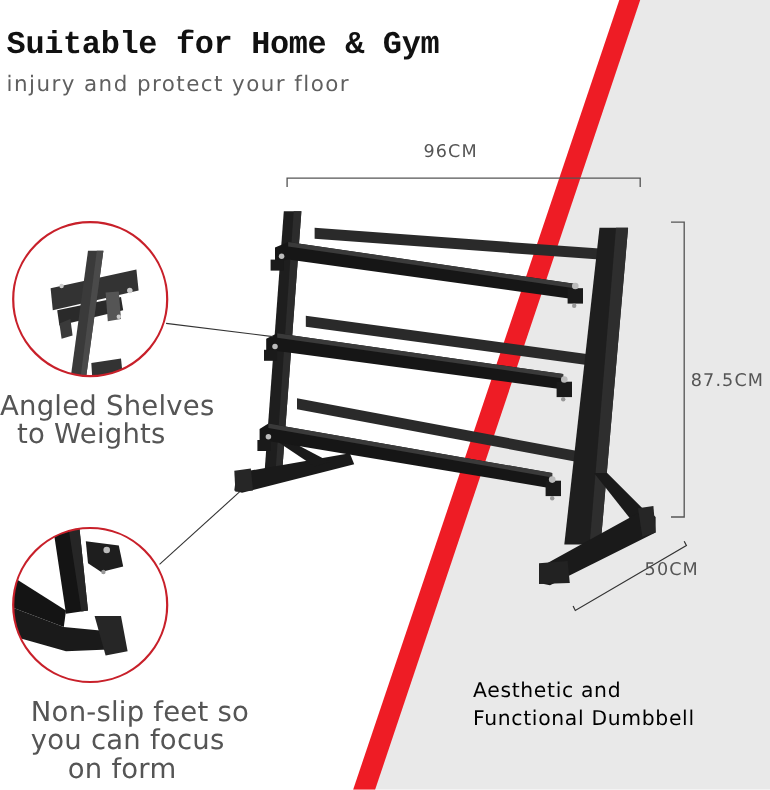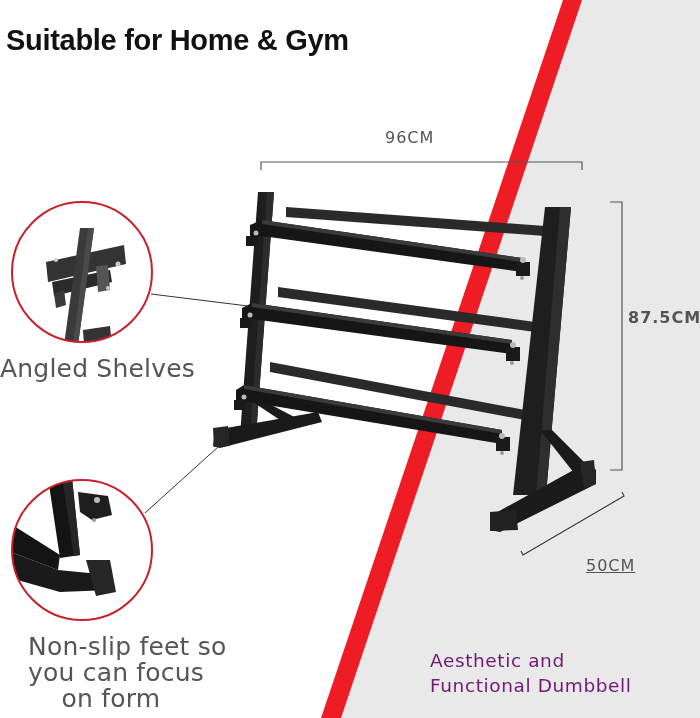--- a/index.html
+++ b/index.html
@@ -1,24 +1,24 @@
 <!DOCTYPE html>
 <html><head>
 <meta charset="utf-8">
 <style>
   html,body{margin:0;padding:0;}
   body{width:700px;height:718px;overflow:hidden;background:#ffffff;position:relative;font-family:"DejaVu Sans",sans-serif;}
   .canvas{position:absolute;left:0;top:0;width:700px;height:718px;}
   .bg-svg{position:absolute;left:0;top:0;}
-  .headline{position:absolute;left:6px;top:24px;font-family:Liberation Sans, sans-serif;font-weight:bold;font-size:29px;letter-spacing:-0.3px;color:#111111;white-space:nowrap;}
+  .headline{position:absolute;left:6px;top:24px;font-family:Liberation Mono, monospace;font-weight:bold;font-size:29px;letter-spacing:-0.3px;color:#111111;white-space:nowrap;}
   .subhead{position:absolute;left:6px;top:64px;font-size:19.5px;line-height:26px;letter-spacing:1.3px;color:#5f5f5f;white-space:nowrap;}
   .callout{position:absolute;font-size:25px;line-height:26px;color:#555555;text-align:center;letter-spacing:0.2px;}
   .callout div{white-space:nowrap;}
   .dim{position:absolute;font-size:16px;color:#555555;letter-spacing:1px;white-space:nowrap;text-align:center;}
-  .tagline{position:absolute;left:430px;top:617px;font-size:18.5px;line-height:24.5px;color:#701a75;letter-spacing:0.6px;margin-top:32px;}
+  .tagline{position:absolute;left:430px;top:617px;font-size:18.5px;line-height:24.5px;color:#000000;letter-spacing:0.6px;}
   .tagline div{white-space:nowrap;}
 </style>
 </head>
 <body>
 
 <div class="canvas">
 
   <svg class="bg-svg" width="700" height="718" viewBox="0 0 700 718">
 
     <polygon points="580,0 700,0 700,718 340,718" fill="#e9e9e9"></polygon>
@@ -123,28 +123,30 @@
         <polygon points="78,492 108,496 112,515 92,520 80,512" fill="#1e1e1e"></polygon>
         <circle cx="97" cy="500" r="3" fill="#bbb"></circle>
         <circle cx="94" cy="520" r="2" fill="#999"></circle>
       </g>
       <circle cx="82" cy="550" r="70" fill="none" stroke="#c8202a" stroke-width="2"></circle>
     </g>
   </svg>
 
   <div class="headline">Suitable for Home &amp; Gym</div>
   <div class="subhead">
+    <div>injury and protect your floor</div>
   </div>
 
   <div class="dim" style="left:385px;top:128px;">96CM</div>
-  <div class="dim" style="left:628px;top:308px;font-weight:bold;">87.5CM</div>
-  <div class="dim" style="left:586px;top:556px;text-decoration:underline;">50CM</div>
+  <div class="dim" style="left:628px;top:336px;">87.5CM</div>
+  <div class="dim" style="left:586px;top:508px;">50CM</div>
 
   <div class="callout" style="left:0px;top:356px;width:166px;">
     <div>Angled Shelves</div>
+    <div>to Weights</div>
   </div>
 
   <div class="callout" style="left:0px;top:634px;width:166px;margin-left:28px;">
     <div>Non-slip feet so</div>
     <div>you can focus</div>
     <div>on form</div>
   </div>
 
   <div class="tagline">
     <div>Aesthetic and</div>

